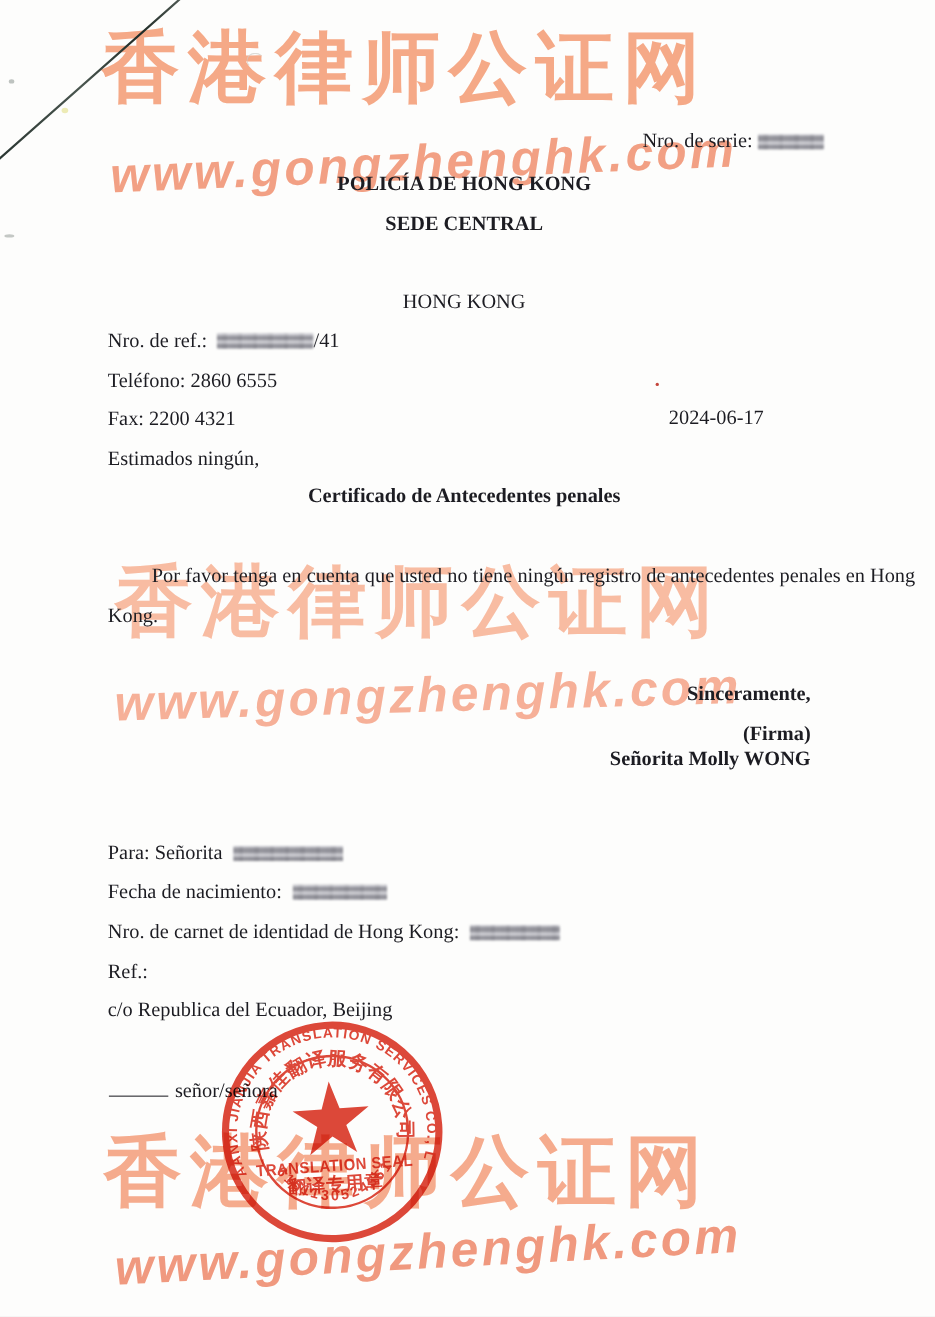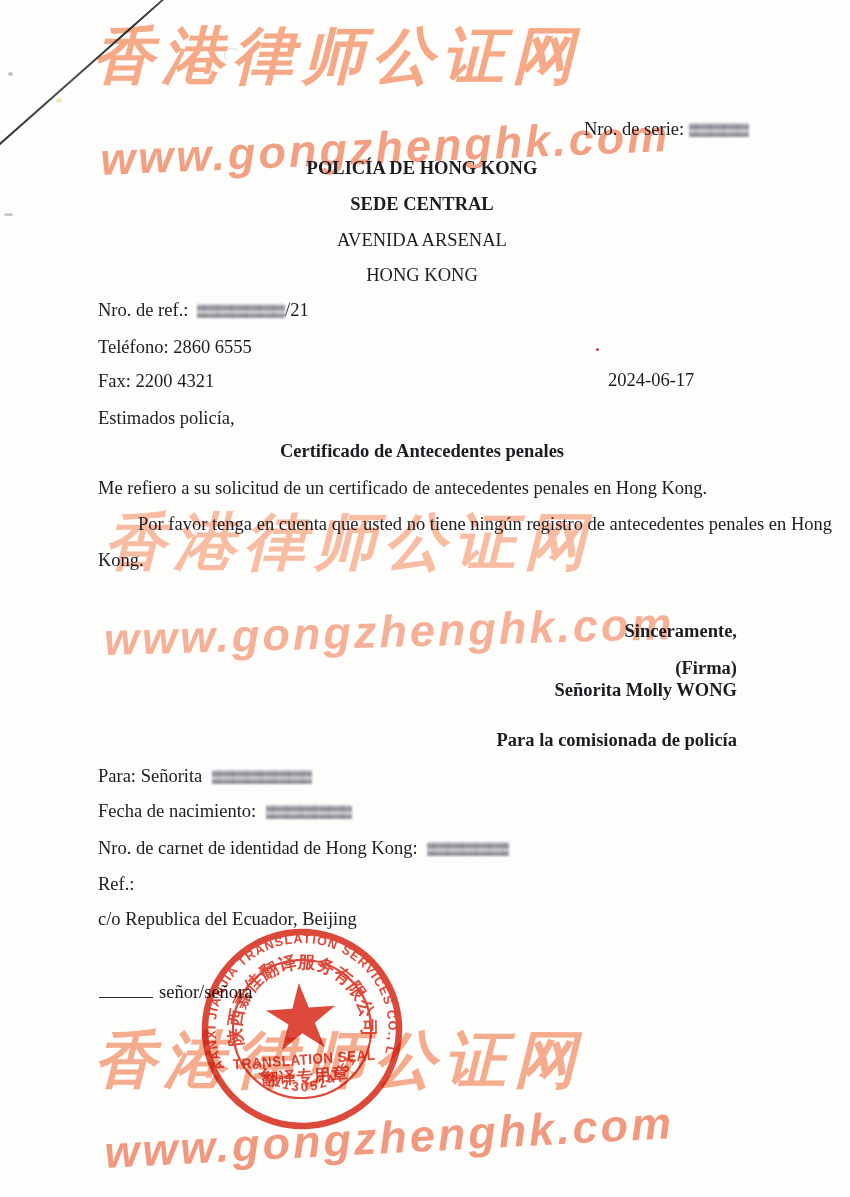--- a/index.html
+++ b/index.html
@@ -8,21 +8,21 @@
     width:850px;height:1197px;
     margin:0 auto;
     background:#fdfdfc;
     overflow:hidden;
     font-family:"Liberation Serif","DejaVu Serif",serif;
     color:#1c1c22;
   }
   
   .wm{position:absolute;white-space:nowrap;pointer-events:none;
       font-family:"Liberation Sans","DejaVu Sans",sans-serif;font-weight:bold;}
-  .wm-cn{font-size:62px;letter-spacing:8px;font-style:italic;}
+  .wm-cn{font-size:71px;letter-spacing:8px;}
   .wm-url{font-size:45px;letter-spacing:3px;font-style:italic;}
   .wm1-cn {left:92px; top:14px;   color:#f5a987;}
   .wm1-url{left:100px;top:122px;  color:#f2a084;transform:rotate(-2.4deg);}
   .wm2-cn {left:104px;top:500px;  color:#f8bca2;}
   .wm2-url{left:104px;top:606px;  color:#f6b098;transform:rotate(-1.6deg);}
   .wm3-cn {left:94px; top:1018px; color:#f5ab8d;}
   .wm3-url{left:104px;top:1112px; color:#f0997f;transform:rotate(-3deg);}
   
   .scratch{position:absolute;left:-8px;top:150px;width:242px;height:2.4px;
     background:linear-gradient(90deg,#27332f 0%,#4a564f 45%,#1f2b27 75%,#5a645d 100%);
@@ -71,42 +71,39 @@
   <div class="speck speck4"></div>
   <div class="reddot"></div>
 
   <div class="line" style="left:584px;top:119px;text-align:center;">
     <span>Nro. de serie:</span>
     <span class="blur" style="width:60px;"></span>
   </div>
 
   <div class="line ctr b" style="top:158px;">POLICÍA DE HONG KONG</div>
   <div class="line ctr b" style="top:194px;">SEDE CENTRAL</div>
-  <div class="line ctr" style="top:230px;">AVENIDA ARSENAL</div>
   <div class="line ctr" style="top:265px;">HONG KONG</div>
 
   <div class="line lft" style="top:300px;">
     <span>Nro. de ref.:</span>
-    <span class="blur" style="width:88px;margin-left:4px;"></span><span>/21</span>
+    <span class="blur" style="width:88px;margin-left:4px;"></span><span>/41</span>
   </div>
   <div class="line lft" style="top:337px;">Teléfono: 2860 6555</div>
   <div class="line lft" style="top:371px;">Fax: 2200 4321</div>
   <div class="line" style="left:608px;top:370px;">2024-06-17</div>
 
-  <div class="line lft" style="top:408px;">Estimados policía,</div>
+  <div class="line lft" style="top:408px;">Estimados ningún,</div>
   <div class="line ctr b" style="top:441px;">Certificado de Antecedentes penales</div>
 
-  <div class="line lft" style="top:478px;">Me refiero a su solicitud de un certificado de antecedentes penales en Hong Kong.</div>
   <div class="line lft" style="top:514px;margin-left:40px;">Por favor tenga en cuenta que usted no tiene ningún registro de antecedentes penales en Hong</div>
   <div class="line lft" style="top:550px;">Kong.</div>
 
   <div class="line rgt" style="top:621px;">Sinceramente,</div>
   <div class="line rgt" style="top:658px;">(Firma)</div>
   <div class="line rgt" style="top:680px;">Señorita Molly WONG</div>
-  <div class="line rgt" style="top:730px;">Para la comisionada de policía</div>
 
   <div class="line lft" style="top:766px;">
     <span>Para: Señorita</span>
     <span class="blur" style="width:100px;margin-left:5px;"></span>
   </div>
   <div class="line lft" style="top:801px;">
     <span>Fecha de nacimiento:</span>
     <span class="blur" style="width:86px;margin-left:5px;"></span>
   </div>
   <div class="line lft" style="top:838px;">

